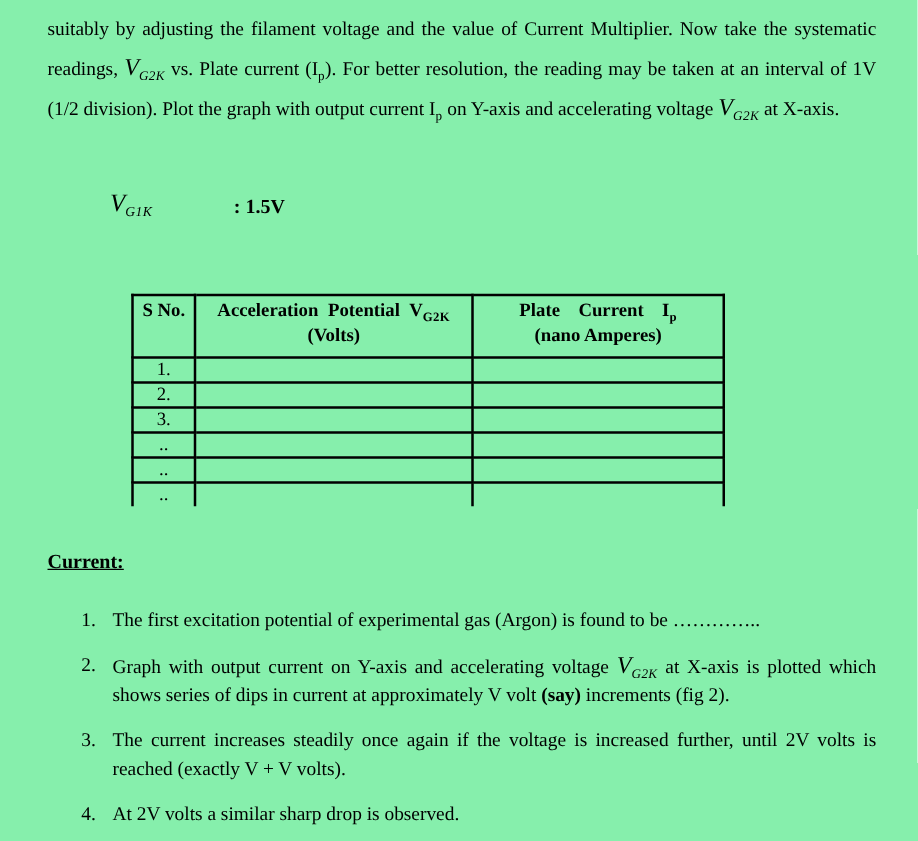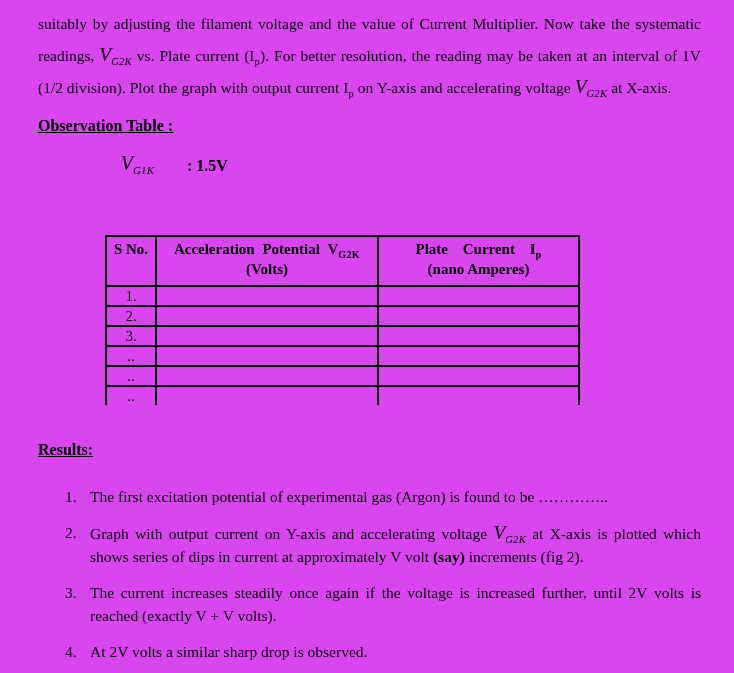--- a/index.html
+++ b/index.html
@@ -1,20 +1,20 @@
 <!DOCTYPE html>
 <html><head>
 <meta charset="utf-8">
 <style>
   html, body { margin: 0; padding: 0; background: #ffffff; }
   .page {
     position: relative;
     width: 734px;
     height: 673px;
-    background: #d946ef;
+    background: #86efac;
     color: #000000;
     font-family: "Liberation Serif", serif;
     overflow: hidden;
   }
 
   
   .intro {
     position: absolute;
     left: 38px;
     top: 8px;
@@ -36,21 +36,21 @@
     margin: 0;
     font-size: 16px;
     font-weight: bold;
     text-decoration: underline;
     line-height: 20px;
   }
   .obs-heading { position: absolute; left: 38px; top: 116px; }
 
   
   .settings { position: absolute; left: 88px; top: 152px; }
-  .setting-row { display: flex; align-items: flex-start; height: 37px; text-align: center; }
+  .setting-row { display: flex; align-items: flex-start; height: 37px; }
   .setting-label { width: 99px; font-size: 16px; }
   .setting-value { font-size: 16px; font-weight: bold; padding-top: 5px; }
 
   
   .obs-table {
     position: absolute;
     left: 105px;
     top: 235px;
     width: 473px;
     border-collapse: collapse;
@@ -91,21 +91,20 @@
   .result-item .num { flex: none; margin-left: 27px; width: 25px; }
   .result-item .text { flex: 1; text-align: justify; margin: 0; }
 </style>
 </head>
 <body>
 
 <div class="page">
 
   <p class="intro">suitably by adjusting the filament voltage and the value of Current Multiplier. Now take the systematic readings, <span class="var it"><span class="vbase">V</span><sub>G2K</sub></span> vs. Plate current (<span class="var"><span class="vbase">I</span><sub>p</sub></span>). For better resolution, the reading may be taken at an interval of 1V (1/2 division). Plot the graph with output current <span class="var"><span class="vbase">I</span><sub>p</sub></span> on Y-axis and accelerating voltage <span class="var it"><span class="vbase">V</span><sub>G2K</sub></span> at X-axis.</p>
 
-  <h2 class="heading obs-heading">Observation Table :</h2>
 
   <div class="settings">
     <div class="setting-row">
       <span class="setting-label"><span class="var it"><span class="vbase">V</span><sub>G1K</sub></span></span>
       <span class="setting-value">: 1.5V</span>
     </div>
   </div>
 
   <table class="obs-table">
     <colgroup>
@@ -156,21 +155,21 @@
       </tr>
       <tr>
         <td>..</td>
         <td></td>
         <td></td>
       </tr>
     </tbody>
   </table>
 
   <div class="results">
-    <h2 class="heading">Results:</h2>
+    <h2 class="heading">Current:</h2>
 
     <div class="result-item">
       <span class="num">1.</span>
       <p class="text">The first excitation potential of experimental gas (Argon) is found to be …………..</p>
     </div>
     <div class="result-item">
       <span class="num">2.</span>
       <p class="text">Graph with output current on Y-axis and accelerating voltage <span class="var it"><span class="vbase">V</span><sub>G2K</sub></span> at X-axis is plotted which shows series of dips in current at approximately V volt <b>(say)</b> increments (fig 2).</p>
     </div>
     <div class="result-item">

